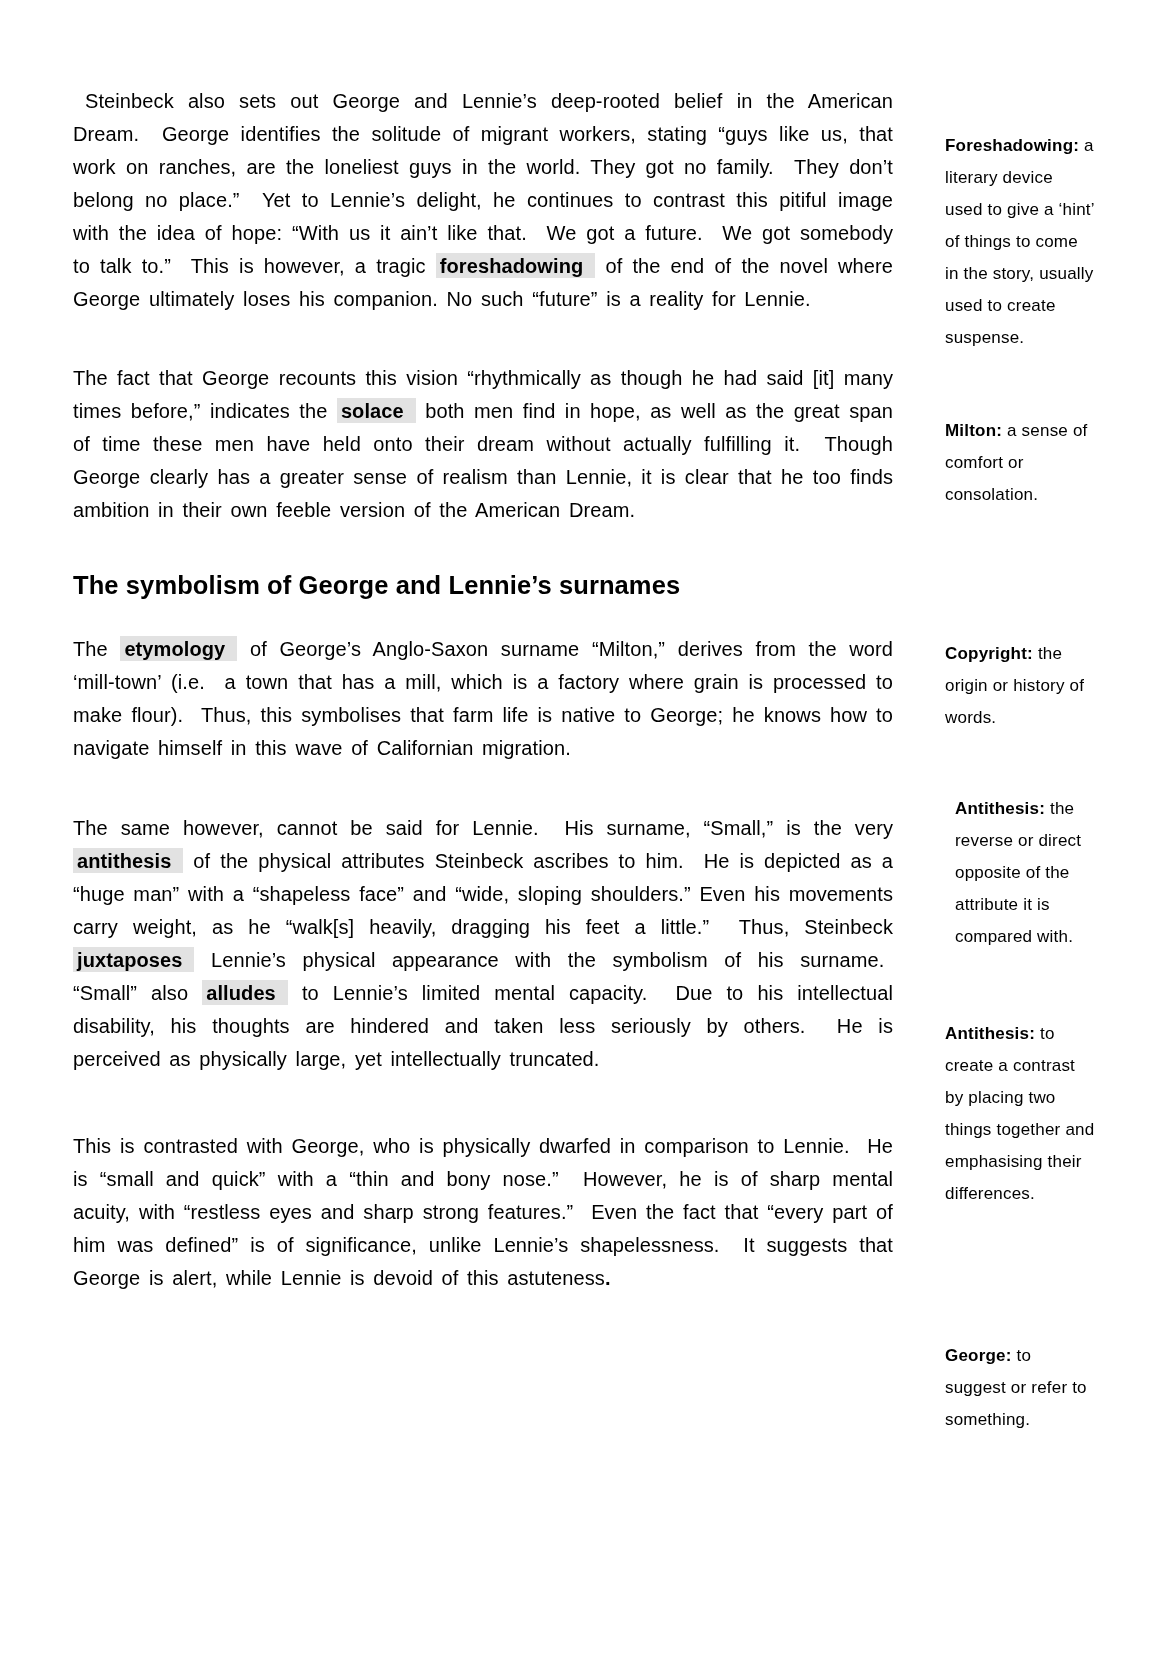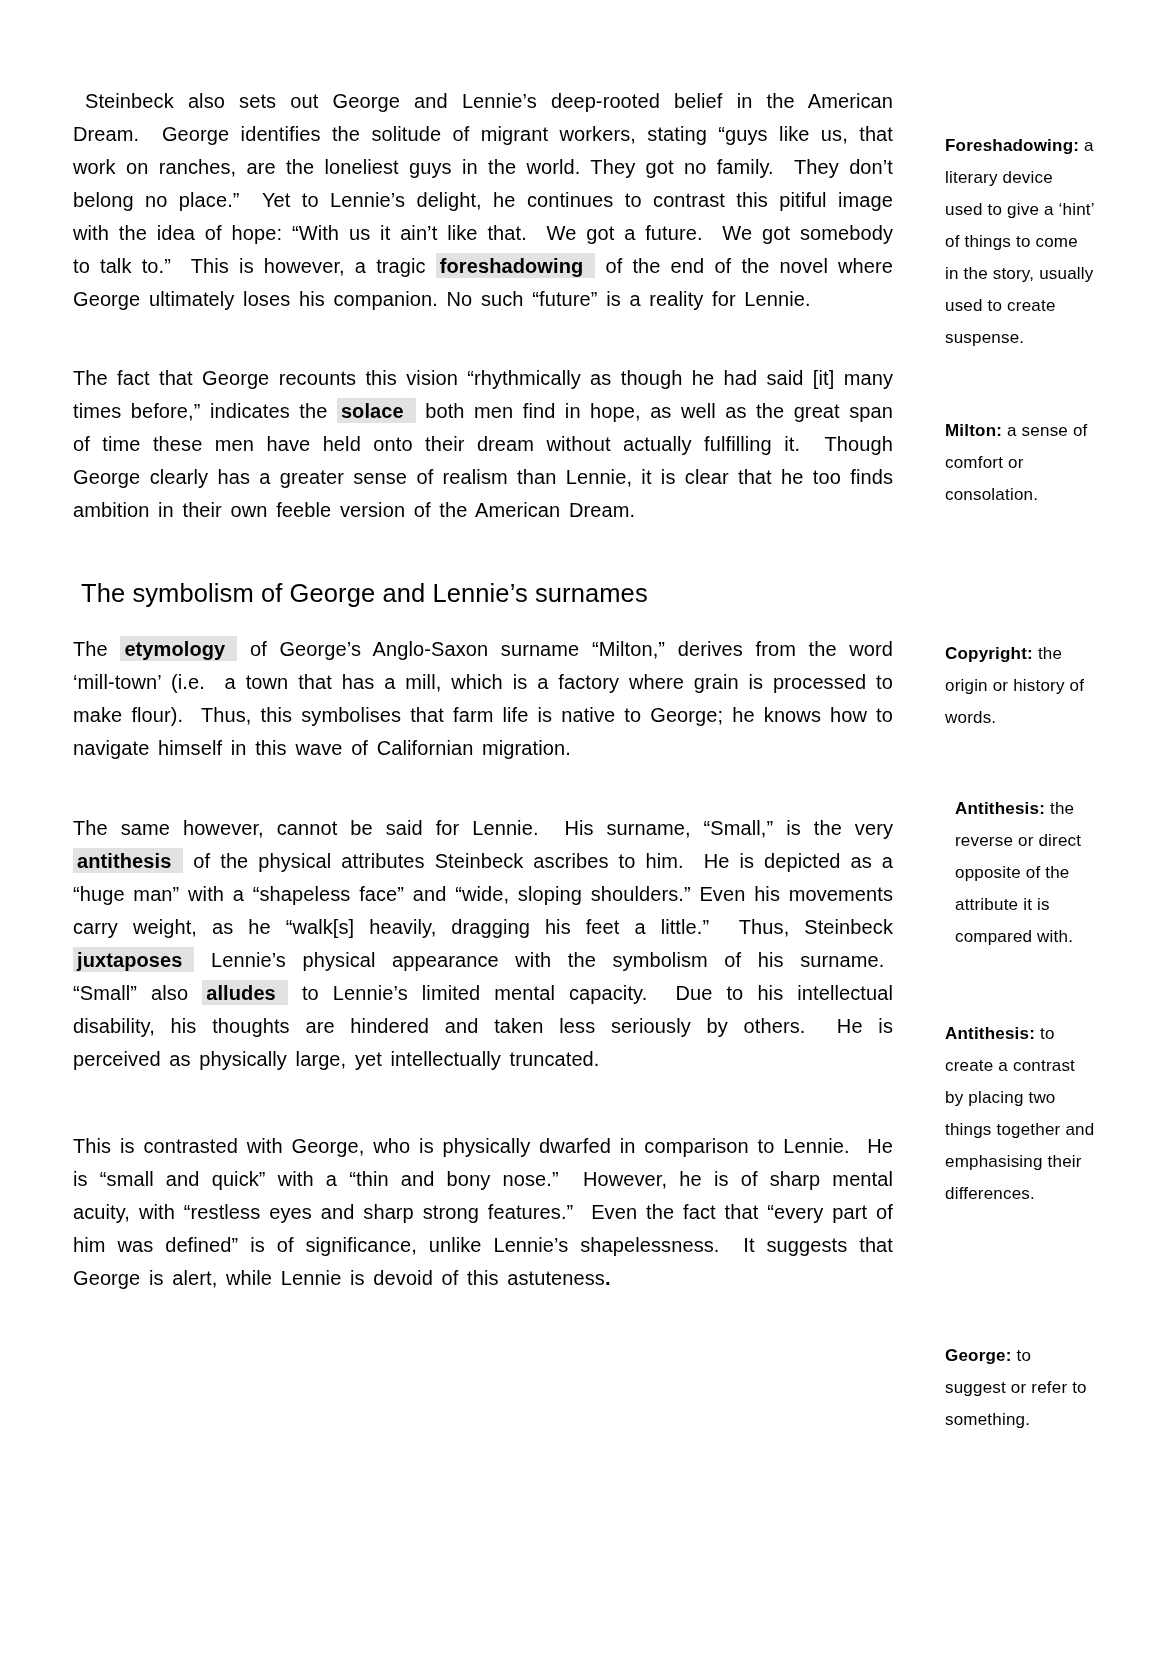--- a/index.html
+++ b/index.html
@@ -26,23 +26,23 @@
   .p1 { top: 85px; text-indent: 12px; }
   .p2 { top: 362px; }
   .p3 { top: 633px; }
   .p4 { top: 812px; }
   .p5 { top: 1130px; }
   h2.section-heading {
     position: absolute;
     left: 73px;
     top: 570px;
     width: 820px;
-    margin: 8px;
+    margin: 0;
     font-size: 25.5px;
-    font-weight: 400;
+    font-weight: 700;
     line-height: 1.25;
     letter-spacing: 0.1px;
   }
   .seg-normal { font-weight: 400; }
   .seg-term {
     font-weight: 700;
     background: #e2e2e2;
     padding: 2px 12px 1px 4px;
   }
   .seg-bold { font-weight: 700; }

